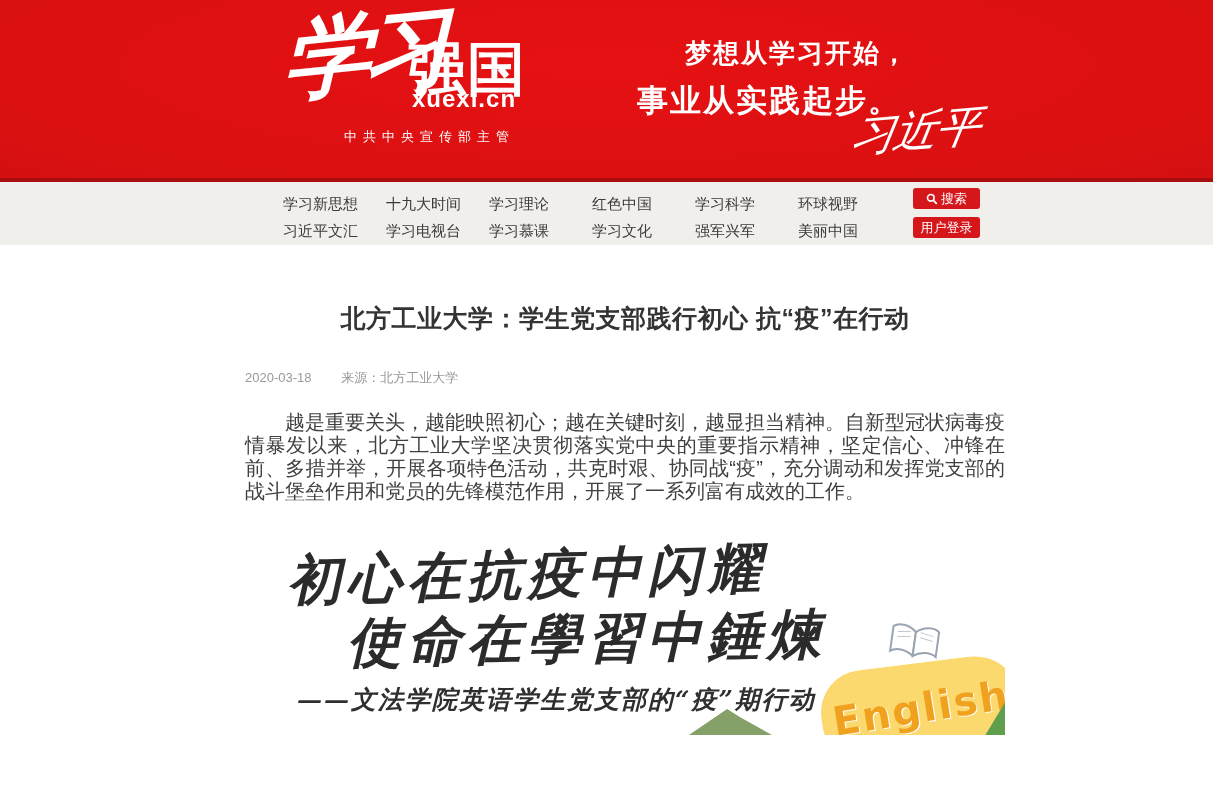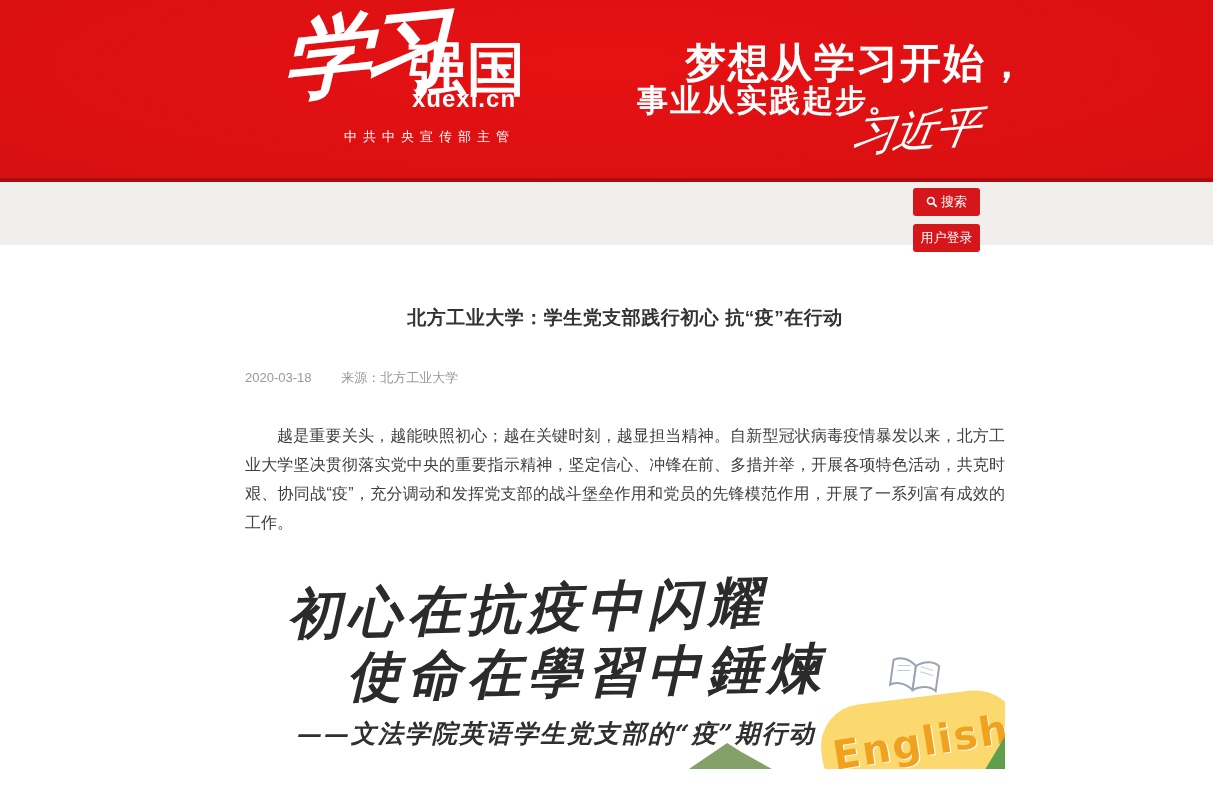--- a/index.html
+++ b/index.html
@@ -30,21 +30,21 @@
   .logo-domain {
     position:absolute; left:412px; top:85px; color:#fff;
     font-weight:bold; font-size:24px; letter-spacing:1px;
   }
   .logo-supervisor {
     position:absolute; left:344px; top:128px; color:#fff;
     font-size:13px; letter-spacing:6px;
   }
   .slogan-line1 {
     position:absolute; left:685px; top:36px; color:#fff;
-    font-family:"DejaVu Serif", serif; font-weight:bold; font-size:41px; letter-spacing:2px;
+    font-family:"DejaVu Serif", serif; font-weight:bold; font-size:26px; letter-spacing:2px;
   }
   .slogan-line2 {
     position:absolute; left:637px; top:80px; color:#fff;
     font-family:Liberation Sans, sans-serif; font-weight:bold; font-size:31px; letter-spacing:2px;
   }
   .signature {
     position:absolute; left:852px; top:102px; color:#fff;
     font-family:"DejaVu Serif", serif; font-style:italic; font-size:44px;
     transform:skewX(-14deg) rotate(-5deg); letter-spacing:-2px;
   }
@@ -58,46 +58,46 @@
     position:absolute; left:283px; top:9px;
     display:grid; grid-template-columns:repeat(6,103px); grid-auto-rows:27px;
     align-items:center;
   }
   .nav-item {
     font-size:15px; color:#3b3b3b; cursor:pointer; white-space:nowrap;
   }
   .nav-buttons { position:absolute; left:913px; top:6px; }
   .red-btn {
     display:flex; align-items:center; justify-content:center;
-    width:67px; height:28px; background:#d5161b; color:#fff;
+    width:67px; height:21px; background:#d5161b; color:#fff;
     font-size:13px; border:none; border-radius:3px; cursor:pointer; gap:3px;
     font-family:"Liberation Sans", sans-serif;
   }
   .red-btn + .red-btn { margin-top:8px; }
 
   
   .content {
     position:absolute; left:245px; top:250px; width:760px;
   }
   .breadcrumb {
     font-size:13px; color:#858585; margin-top:8px;
   }
   .breadcrumb .crumb-link { color:#858585; text-decoration:none; cursor:pointer; }
   .breadcrumb .crumb-current { color:#858585; text-decoration:underline; cursor:pointer; }
   .breadcrumb .crumb-sep { margin:0 4px; }
   .article-title {
-    margin-top:53px; text-align:center; font-size:19px; font-weight:bold;
+    margin-top:53px; text-align:center; font-size:25px; font-weight:bold;
     color:#333; letter-spacing:0.5px; line-height:30px;
   }
   .article-meta {
     margin-top:36px; font-size:13px; color:#999;
   }
   .article-meta .meta-date { margin-right:26px; }
   .article-body p {
-    margin-top:34px; font-size:16px; line-height:29px; color:#404040;
+    margin-top:24px; font-size:20px; line-height:23px; color:#404040;
     text-indent:2em; text-align:justify;
   }
   .article-image {
     position:relative; margin-top:18px; margin-left:10px;
     width:750px; height:214px; background:#fff; overflow:hidden;
   }
   .cal-line1 {
     position:absolute; left:32px; top:18px;
     font-family:"DejaVu Serif", serif; font-style:italic; font-weight:bold;
     font-size:54px; color:#2b2b2b; letter-spacing:6px; transform:rotate(-1.5deg);
@@ -142,20 +142,34 @@
     <div class="logo-block">强国</div>
     <div class="logo-domain">xuexi.cn</div>
     <div class="logo-supervisor">中共中央宣传部主管</div>
     <div class="slogan-line1">梦想从学习开始，</div>
     <div class="slogan-line2">事业从实践起步。</div>
     <div class="signature">习近平</div>
     <div class="header-strip"></div>
   </div>
 
   <div class="navbar">
+    <div class="nav-grid">
+      <span class="nav-item">学习新思想</span>
+      <span class="nav-item">十九大时间</span>
+      <span class="nav-item">学习理论</span>
+      <span class="nav-item">红色中国</span>
+      <span class="nav-item">学习科学</span>
+      <span class="nav-item">环球视野</span>
+      <span class="nav-item">习近平文汇</span>
+      <span class="nav-item">学习电视台</span>
+      <span class="nav-item">学习慕课</span>
+      <span class="nav-item">学习文化</span>
+      <span class="nav-item">强军兴军</span>
+      <span class="nav-item">美丽中国</span>
+    </div>
     <div class="nav-buttons">
       <button class="red-btn">
         <span style="display:inline-flex;">
           <svg width="12" height="12" viewBox="0 0 12 12">
             <circle cx="4.8" cy="4.8" r="3.3" fill="none" stroke="#fff" stroke-width="1.6"></circle>
             <line x1="7.4" y1="7.4" x2="10.8" y2="10.8" stroke="#fff" stroke-width="1.8"></line>
           </svg>
         </span>
         <span>搜索</span>
       </button>

